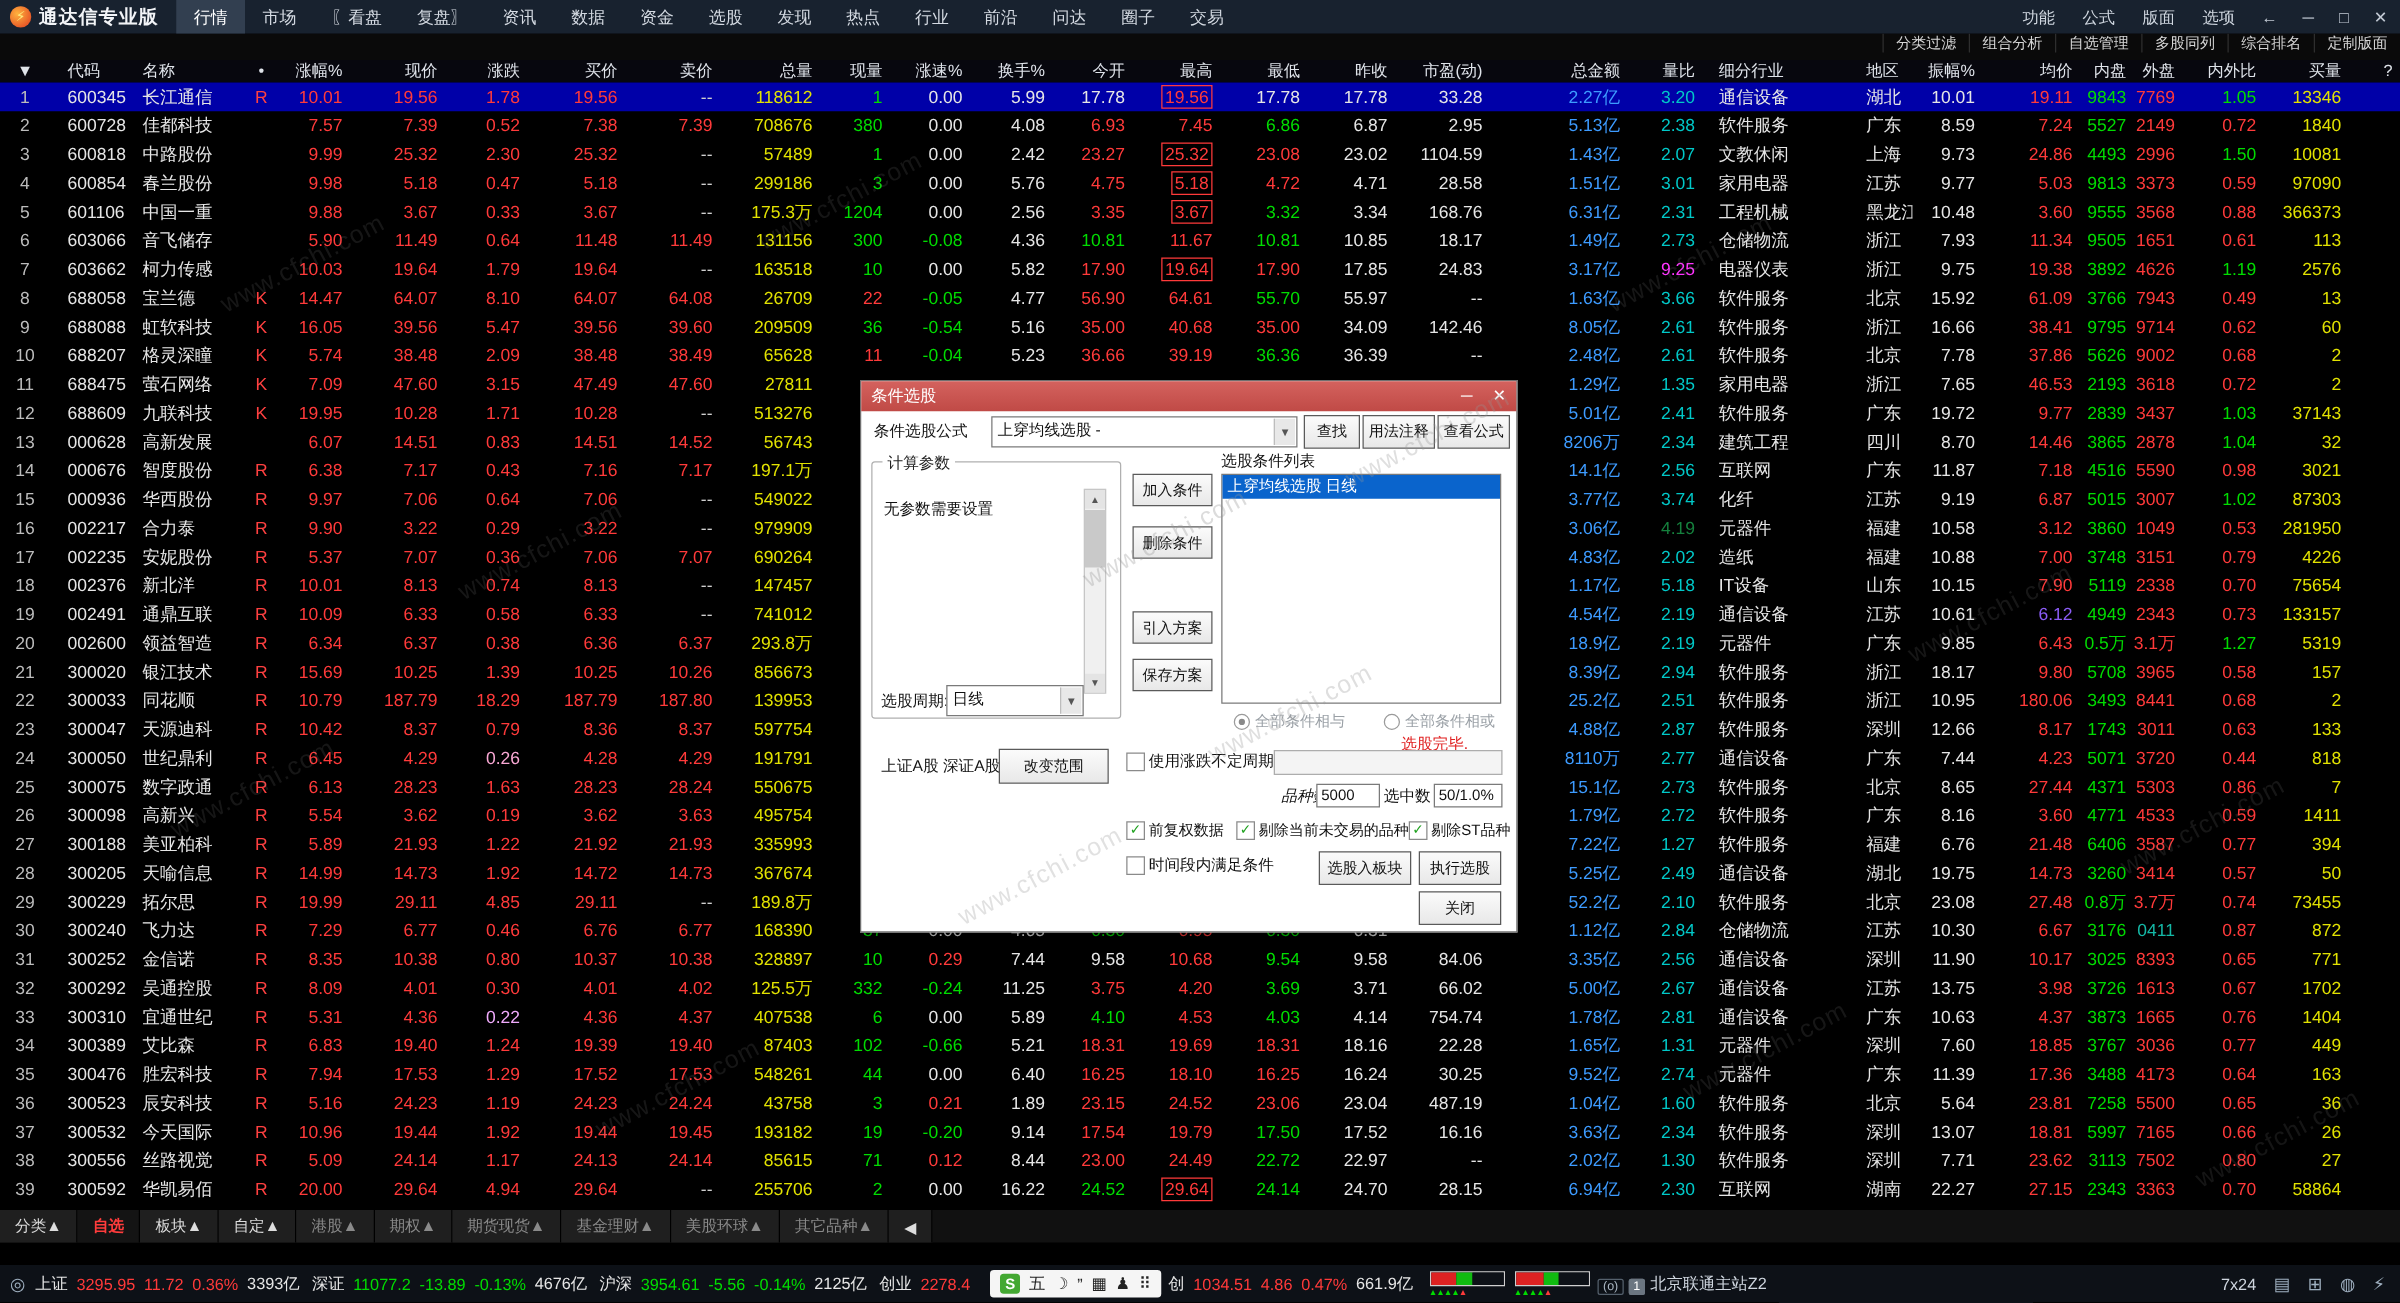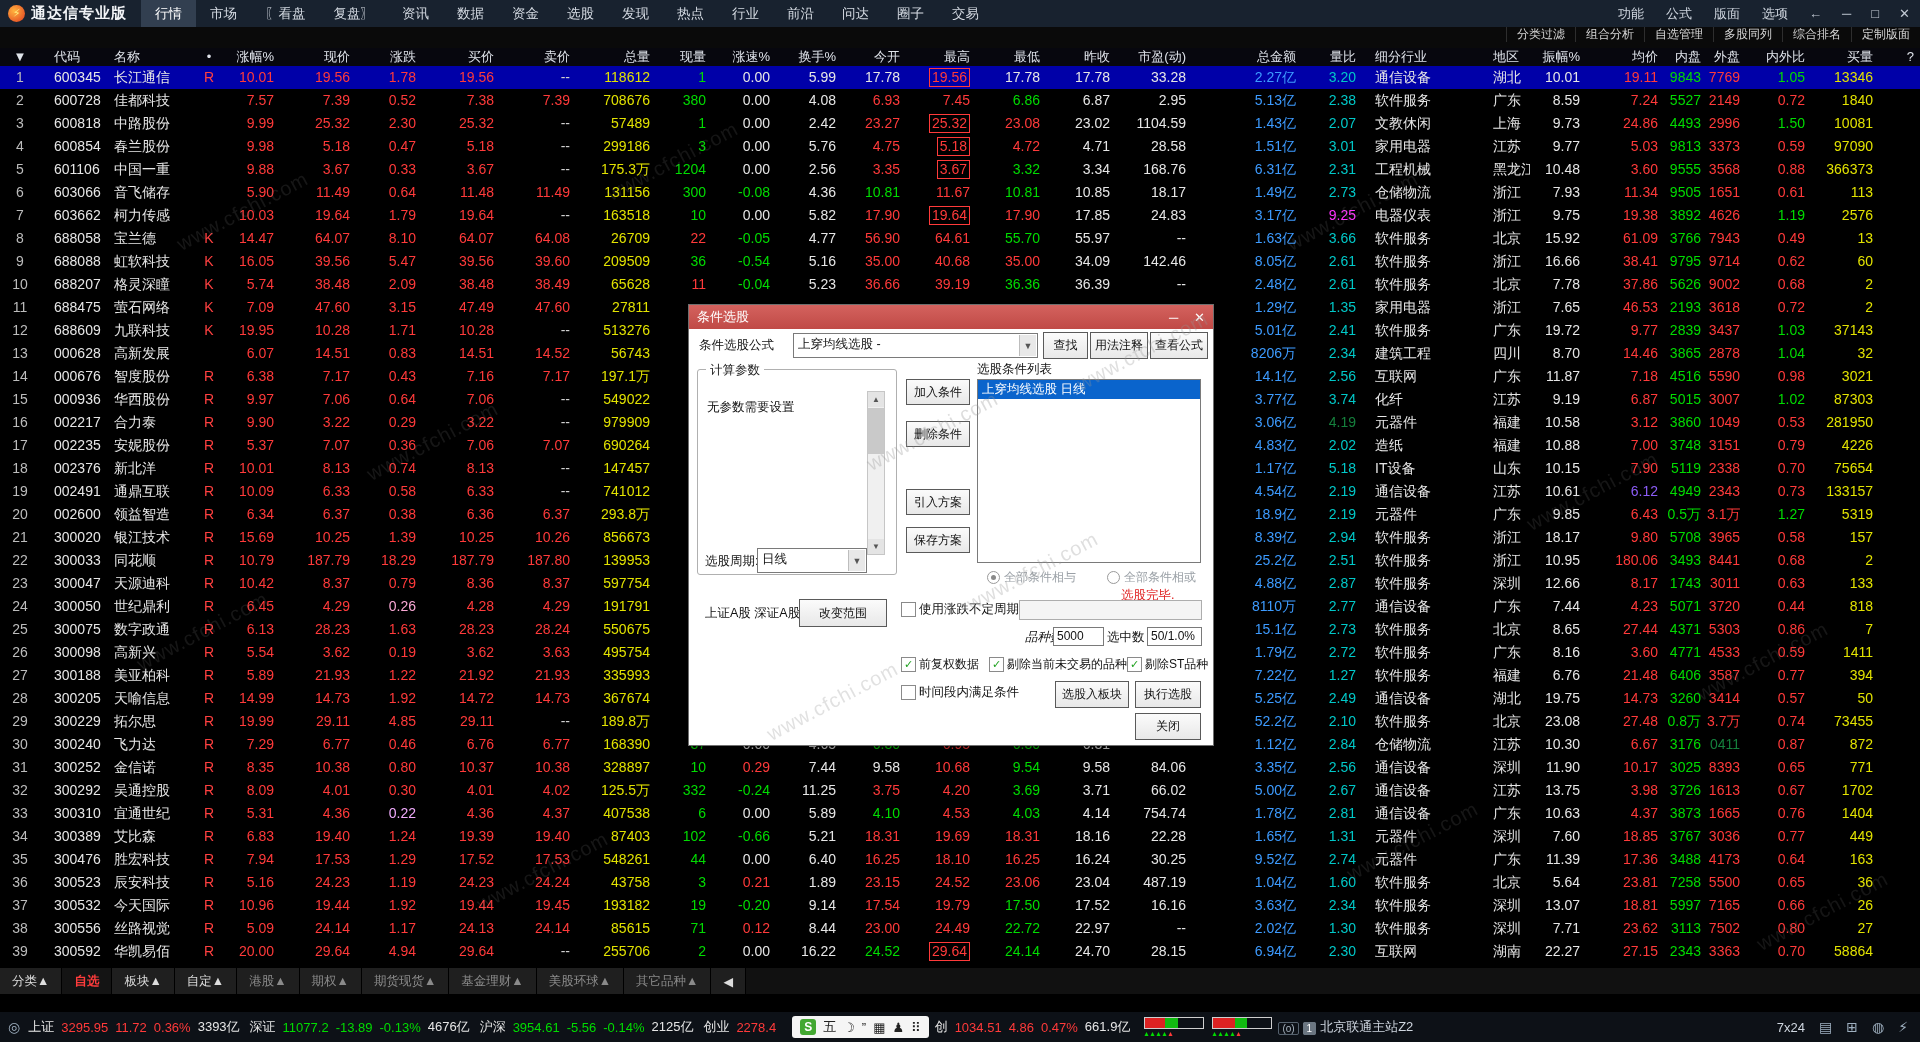--- a/index.html
+++ b/index.html
@@ -1097,21 +1097,21 @@
         <div class="cell ar" style="color: rgb(0, 220, 0);">6.30</div>
         <div class="cell ar" style="color: rgb(230, 230, 230);">6.31</div>
         <div class="cell ar" style="color: rgb(230, 230, 230);">--</div>
         <div class="cell ar" style="color: rgb(61, 155, 255);">1.12亿</div>
         <div class="cell ar" style="color: rgb(0, 200, 200);">2.84</div>
         <div class="cell al" style="padding-left: 13px; color: rgb(230, 230, 230);">仓储物流</div>
         <div class="cell al" style="padding-left: 13px; color: rgb(230, 230, 230);">江苏</div>
         <div class="cell ar" style="color: rgb(230, 230, 230);">10.30</div>
         <div class="cell ar" style="color: rgb(255, 58, 58);">6.67</div>
         <div class="cell ar" style="color: rgb(0, 220, 0);">3176</div>
-        <div class="cell ar" style="color: #15803d;">0411</div>
+        <div class="cell ar" style="color: #14b8a6;">0411</div>
         <div class="cell ar" style="color: rgb(255, 58, 58);">0.87</div>
         <div class="cell ar" style="color: rgb(226, 226, 0);">872</div>
         <div class="cell ar" style="color: rgb(230, 230, 230);"></div>
       </div>
       <div class="trow" style="grid-template-columns: 40px 70px 86px 26px 58px 76px 66px 78px 76px 80px 56px 64px 66px 64px 70px 70px 70px 76px 110px 60px 118px 50px 56px 78px 43px 39px 65px 68px 41px;">
         <div class="cell ac" style="color: rgb(188, 188, 188);">31</div>
         <div class="cell al" style="padding-left: 14px; color: rgb(230, 230, 230);">300252</div>
         <div class="cell al" style="padding-left: 4px; color: rgb(230, 230, 230);">金信诺</div>
         <div class="cell ac" style="color: rgb(255, 64, 64);">R</div>
         <div class="cell ar" style="color: rgb(255, 58, 58);">8.35</div>

